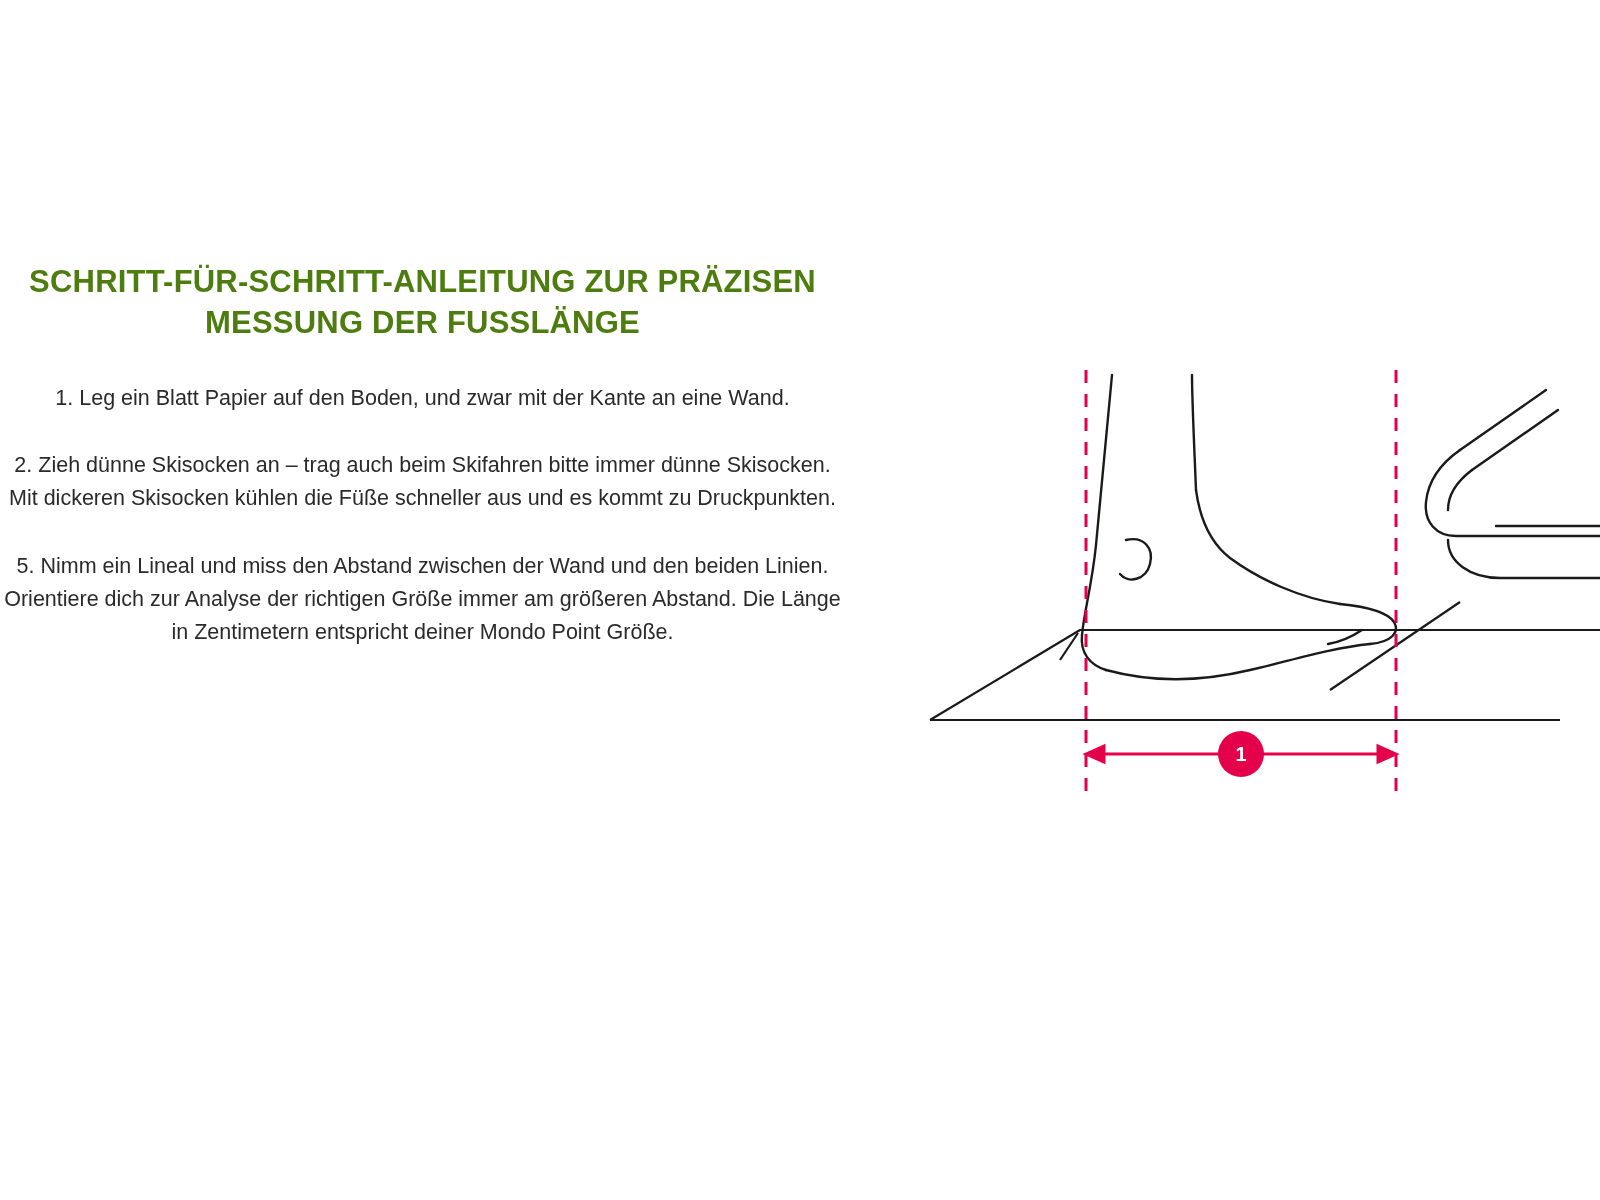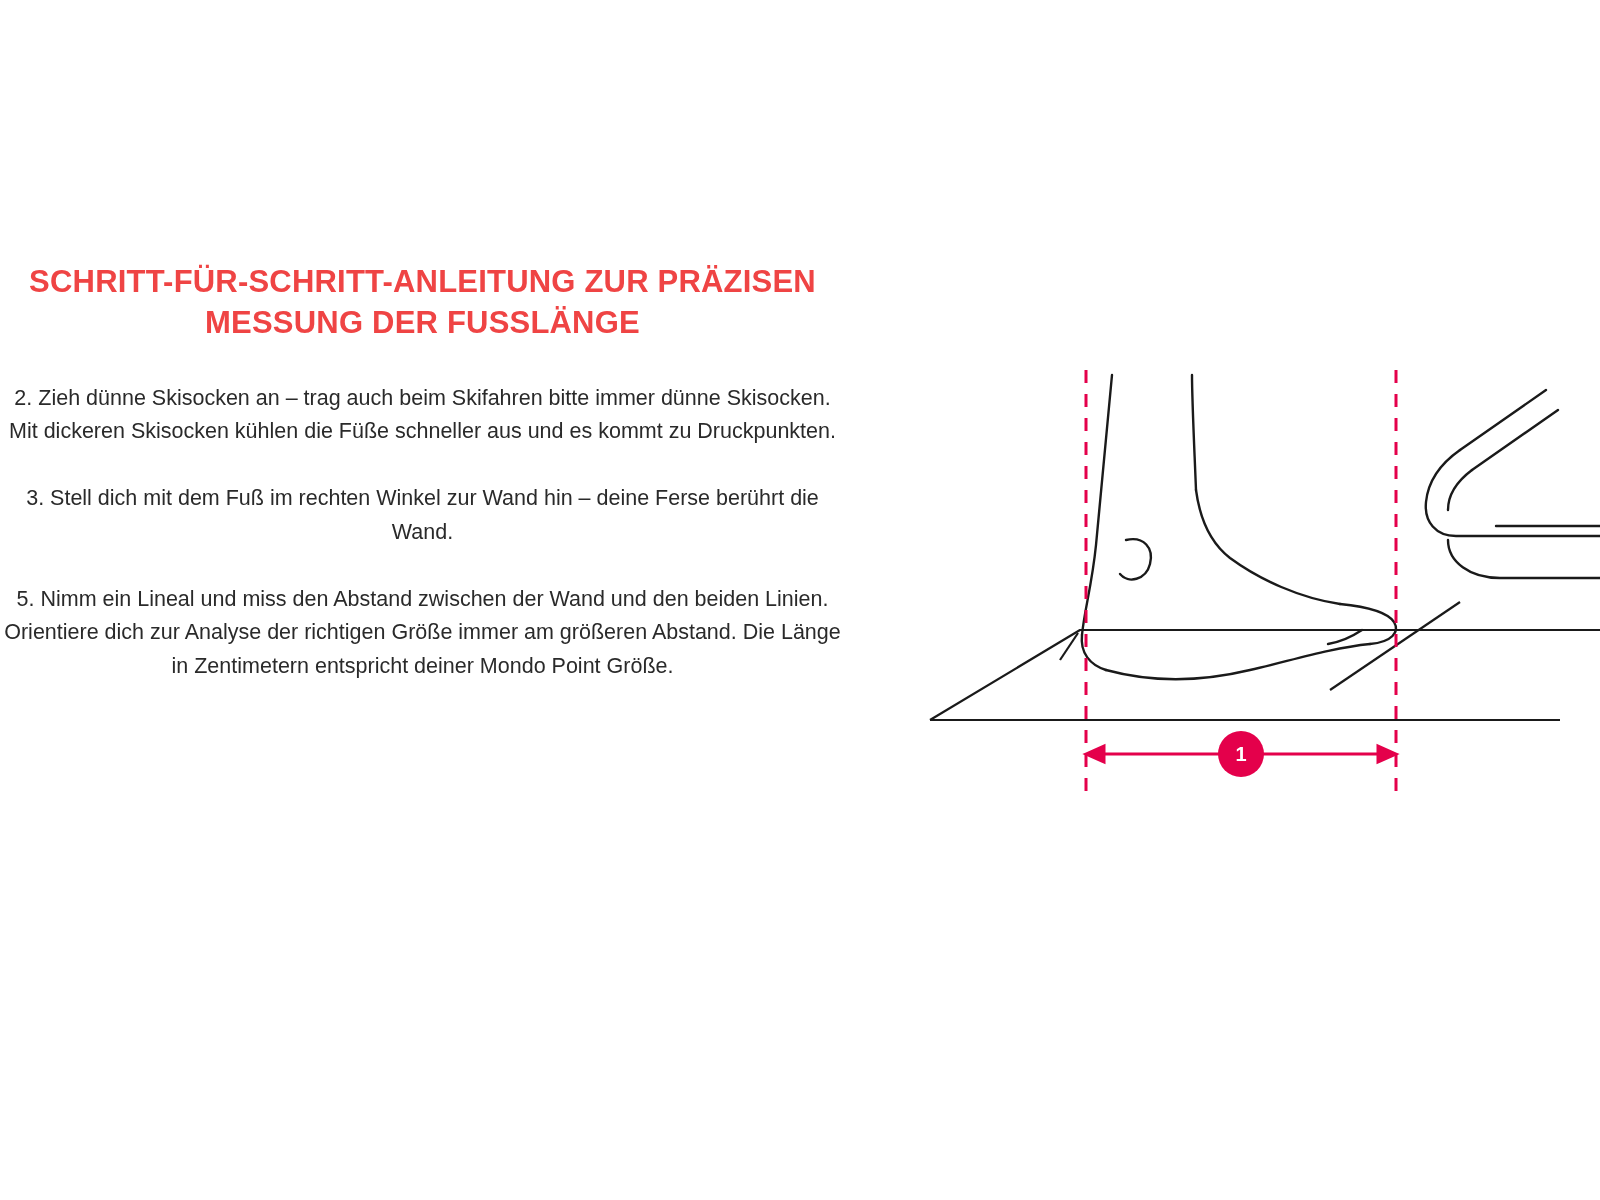--- a/index.html
+++ b/index.html
@@ -27,21 +27,21 @@
     left: 0;
     top: 262px;
     width: 845px;
   }
   .headline {
     font-size: 31px;
     font-weight: 700;
     letter-spacing: 0.2px;
     line-height: 1.32;
     text-align: center;
-    color: #ef4444;
+    color: #4d7c0f;
     margin: 0 0 38px 0;
     padding: 0 14px;
     text-transform: uppercase;
   }
   .steps {
     margin: 0;
     padding: 0;
     list-style: none;
   }
   .step {
@@ -73,22 +73,22 @@
 </style>
 </head>
 <body>
 
 <div class="page">
 
   <div class="content">
     <h1 class="headline">Schritt-für-Schritt-Anleitung zur präzisen Messung der Fußlänge</h1>
 
     <ul class="steps">
+      <li class="step">1. Leg ein Blatt Papier auf den Boden, und zwar mit der Kante an eine Wand.</li>
       <li class="step">2. Zieh dünne Skisocken an – trag auch beim Skifahren bitte immer dünne Skisocken. Mit dickeren Skisocken kühlen die Füße schneller aus und es kommt zu Druckpunkten.</li>
-      <li class="step">3. Stell dich mit dem Fuß im rechten Winkel zur Wand hin – deine Ferse berührt die Wand.</li>
       <li class="step">5. Nimm ein Lineal und miss den Abstand zwischen der Wand und den beiden Linien. Orientiere dich zur Analyse der richtigen Größe immer am größeren Abstand. Die Länge in Zentimetern entspricht deiner Mondo Point Größe.</li>
     </ul>
   </div>
 
   <div class="illustration">
     <svg width="700" height="520" viewBox="0 0 700 520" xmlns="http://www.w3.org/2000/svg">
 
       <g fill="none" stroke="#1a1a1a" stroke-width="2.2" stroke-linejoin="round">
         <path d="M30 390 L180 300 L700 300"></path>
         <path d="M30 390 L660 390"></path>

